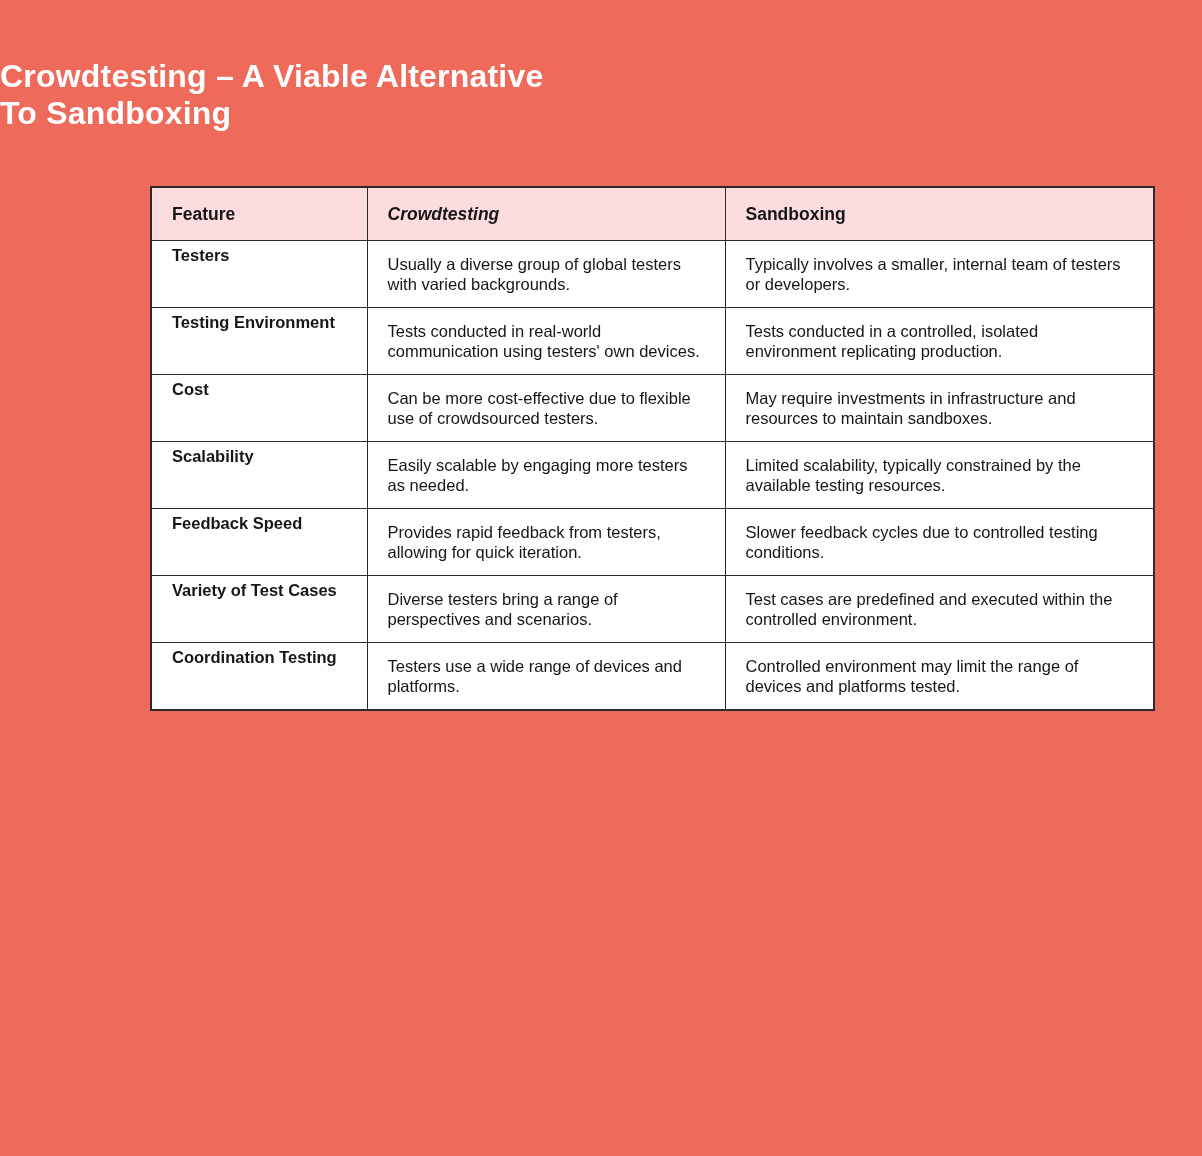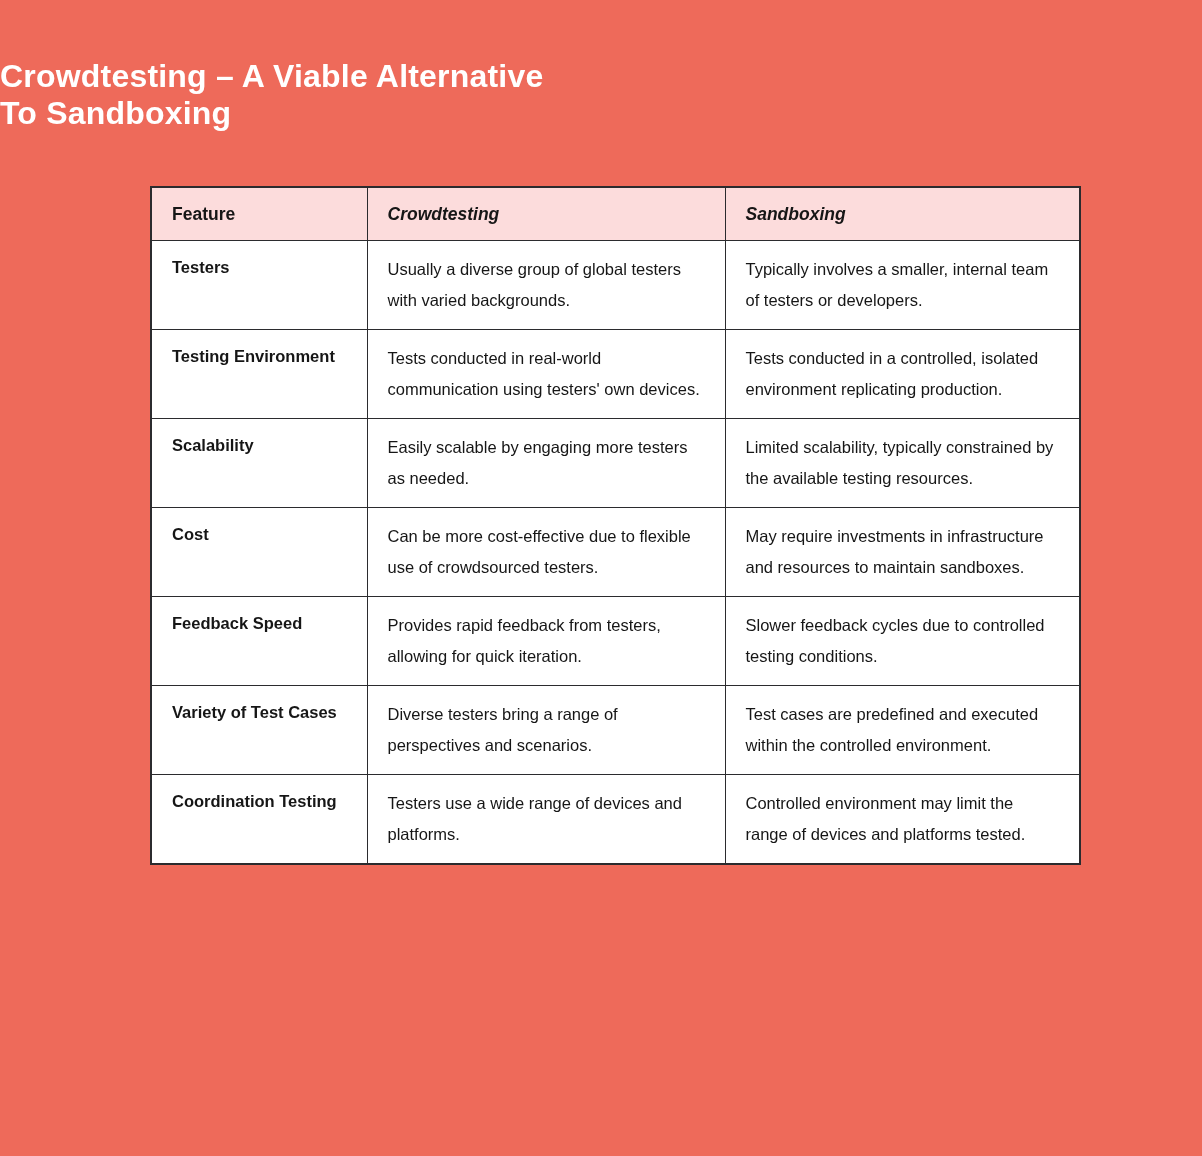--- a/index.html
+++ b/index.html
@@ -56,30 +56,30 @@
   }
   .compare-table th {
     background: var(--header-bg);
     font-size: 17.5px;
     font-weight: 700;
     padding: 14px 20px 13px 20px;
     line-height: 25px;
   }
   .compare-table th:nth-child(1) { width: 216px; }
   .compare-table th:nth-child(2) { width: 358px; font-style: italic; }
-  .compare-table th:nth-child(3) { width: 355px; font-style: italic; }
+  .compare-table th:nth-child(3) { width: 429px; }
   .compare-table td {
     font-size: 16.5px;
-    line-height: 31px;
+    line-height: 20px;
     padding: 13px 20px 13px 20px;
   }
   .compare-table td:first-child {
     font-weight: 700;
     line-height: 29px;
-    padding-top: 12px;
+    padding-top: 0;
     font-size: 16.5px;
   }
 </style>
 </head>
 <body>
 
 <div class="page">
   <h1 class="title">
     <span>Crowdtesting – A Viable Alternative</span><br>
     <span>To Sandboxing</span>
@@ -98,28 +98,28 @@
           <td>Testers</td>
           <td>Usually a diverse group of global testers with varied backgrounds.</td>
           <td>Typically involves a smaller, internal team of testers or developers.</td>
         </tr>
         <tr>
           <td>Testing Environment</td>
           <td>Tests conducted in real-world communication using testers' own devices.</td>
           <td>Tests conducted in a controlled, isolated environment replicating production.</td>
         </tr>
         <tr>
+          <td>Cost</td>
+          <td>Can be more cost-effective due to flexible use of crowdsourced testers.</td>
+          <td>May require investments in infrastructure and resources to maintain sandboxes.</td>
+        </tr>
+        <tr>
           <td>Scalability</td>
           <td>Easily scalable by engaging more testers as needed.</td>
           <td>Limited scalability, typically constrained by the available testing resources.</td>
-        </tr>
-        <tr>
-          <td>Cost</td>
-          <td>Can be more cost-effective due to flexible use of crowdsourced testers.</td>
-          <td>May require investments in infrastructure and resources to maintain sandboxes.</td>
         </tr>
         <tr>
           <td>Feedback Speed</td>
           <td>Provides rapid feedback from testers, allowing for quick iteration.</td>
           <td>Slower feedback cycles due to controlled testing conditions.</td>
         </tr>
         <tr>
           <td>Variety of Test Cases</td>
           <td>Diverse testers bring a range of perspectives and scenarios.</td>
           <td>Test cases are predefined and executed within the controlled environment.</td>

